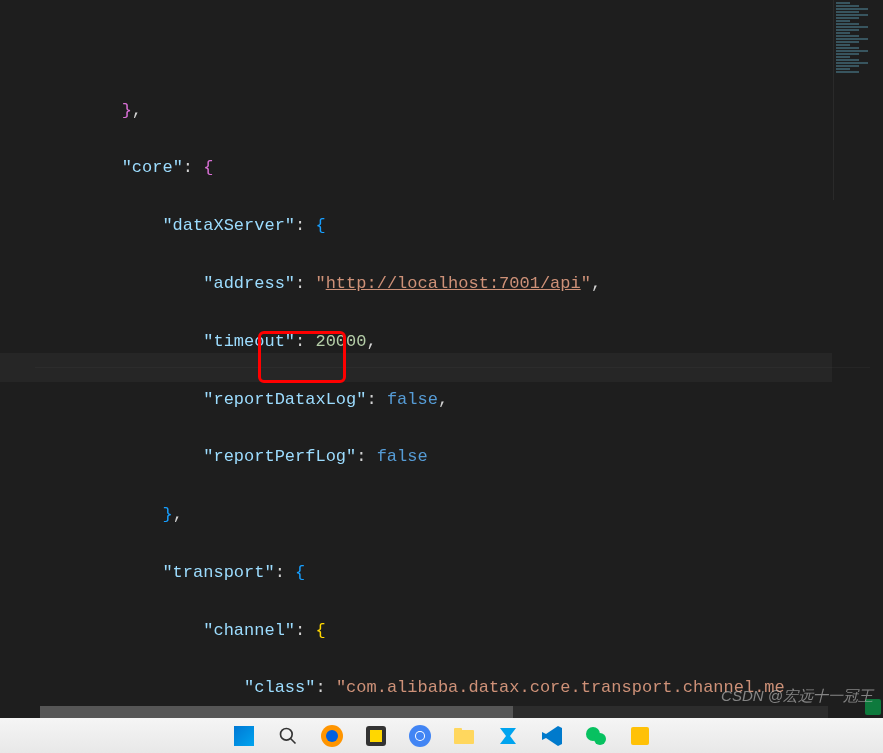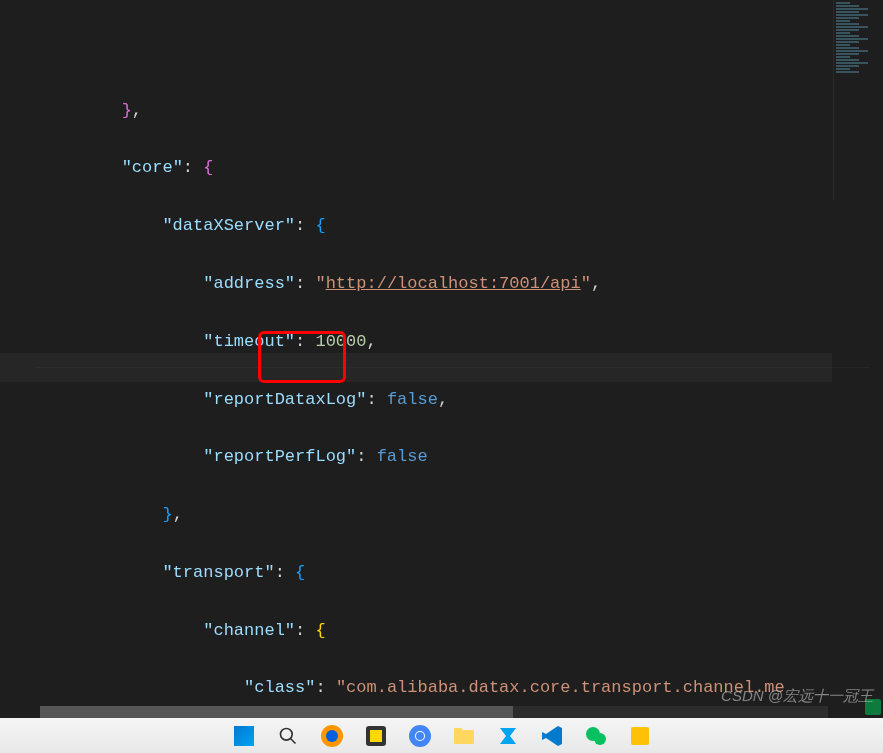--- a/index.html
+++ b/index.html
@@ -144,21 +144,21 @@
 </head>
 <body>
 
 <div class="editor">
 <div class="cursor-line" style="top:353px;"></div>
 <div class="gutter-lines" style="top:367px;"></div>
 <div>        <span class="bracket2">}</span><span class="punct">,</span></div>
 <div>        <span class="key">"core"</span><span class="punct">:</span> <span class="bracket2">{</span></div>
 <div>            <span class="key">"dataXServer"</span><span class="punct">:</span> <span class="bracket3">{</span></div>
 <div>                <span class="key">"address"</span><span class="punct">:</span> <span class="string">"<span class="url">http://localhost:7001/api</span>"</span><span class="punct">,</span></div>
-<div>                <span class="key">"timeout"</span><span class="punct">:</span> <span class="number">10000</span><span class="punct">,</span></div>
+<div>                <span class="key">"timeout"</span><span class="punct">:</span> <span class="number">20000</span><span class="punct">,</span></div>
 <div>                <span class="key">"reportDataxLog"</span><span class="punct">:</span> <span class="bool">false</span><span class="punct">,</span></div>
 <div>                <span class="key">"reportPerfLog"</span><span class="punct">:</span> <span class="bool">false</span></div>
 <div>            <span class="bracket3">}</span><span class="punct">,</span></div>
 <div>            <span class="key">"transport"</span><span class="punct">:</span> <span class="bracket3">{</span></div>
 <div>                <span class="key">"channel"</span><span class="punct">:</span> <span class="bracket1">{</span></div>
 <div>                    <span class="key">"class"</span><span class="punct">:</span> <span class="string">"com.alibaba.datax.core.transport.channel.me</span></div>
 <div>                    <span class="key">"speed"</span><span class="punct">:</span> <span class="bracket2">{</span></div>
 
 
 

